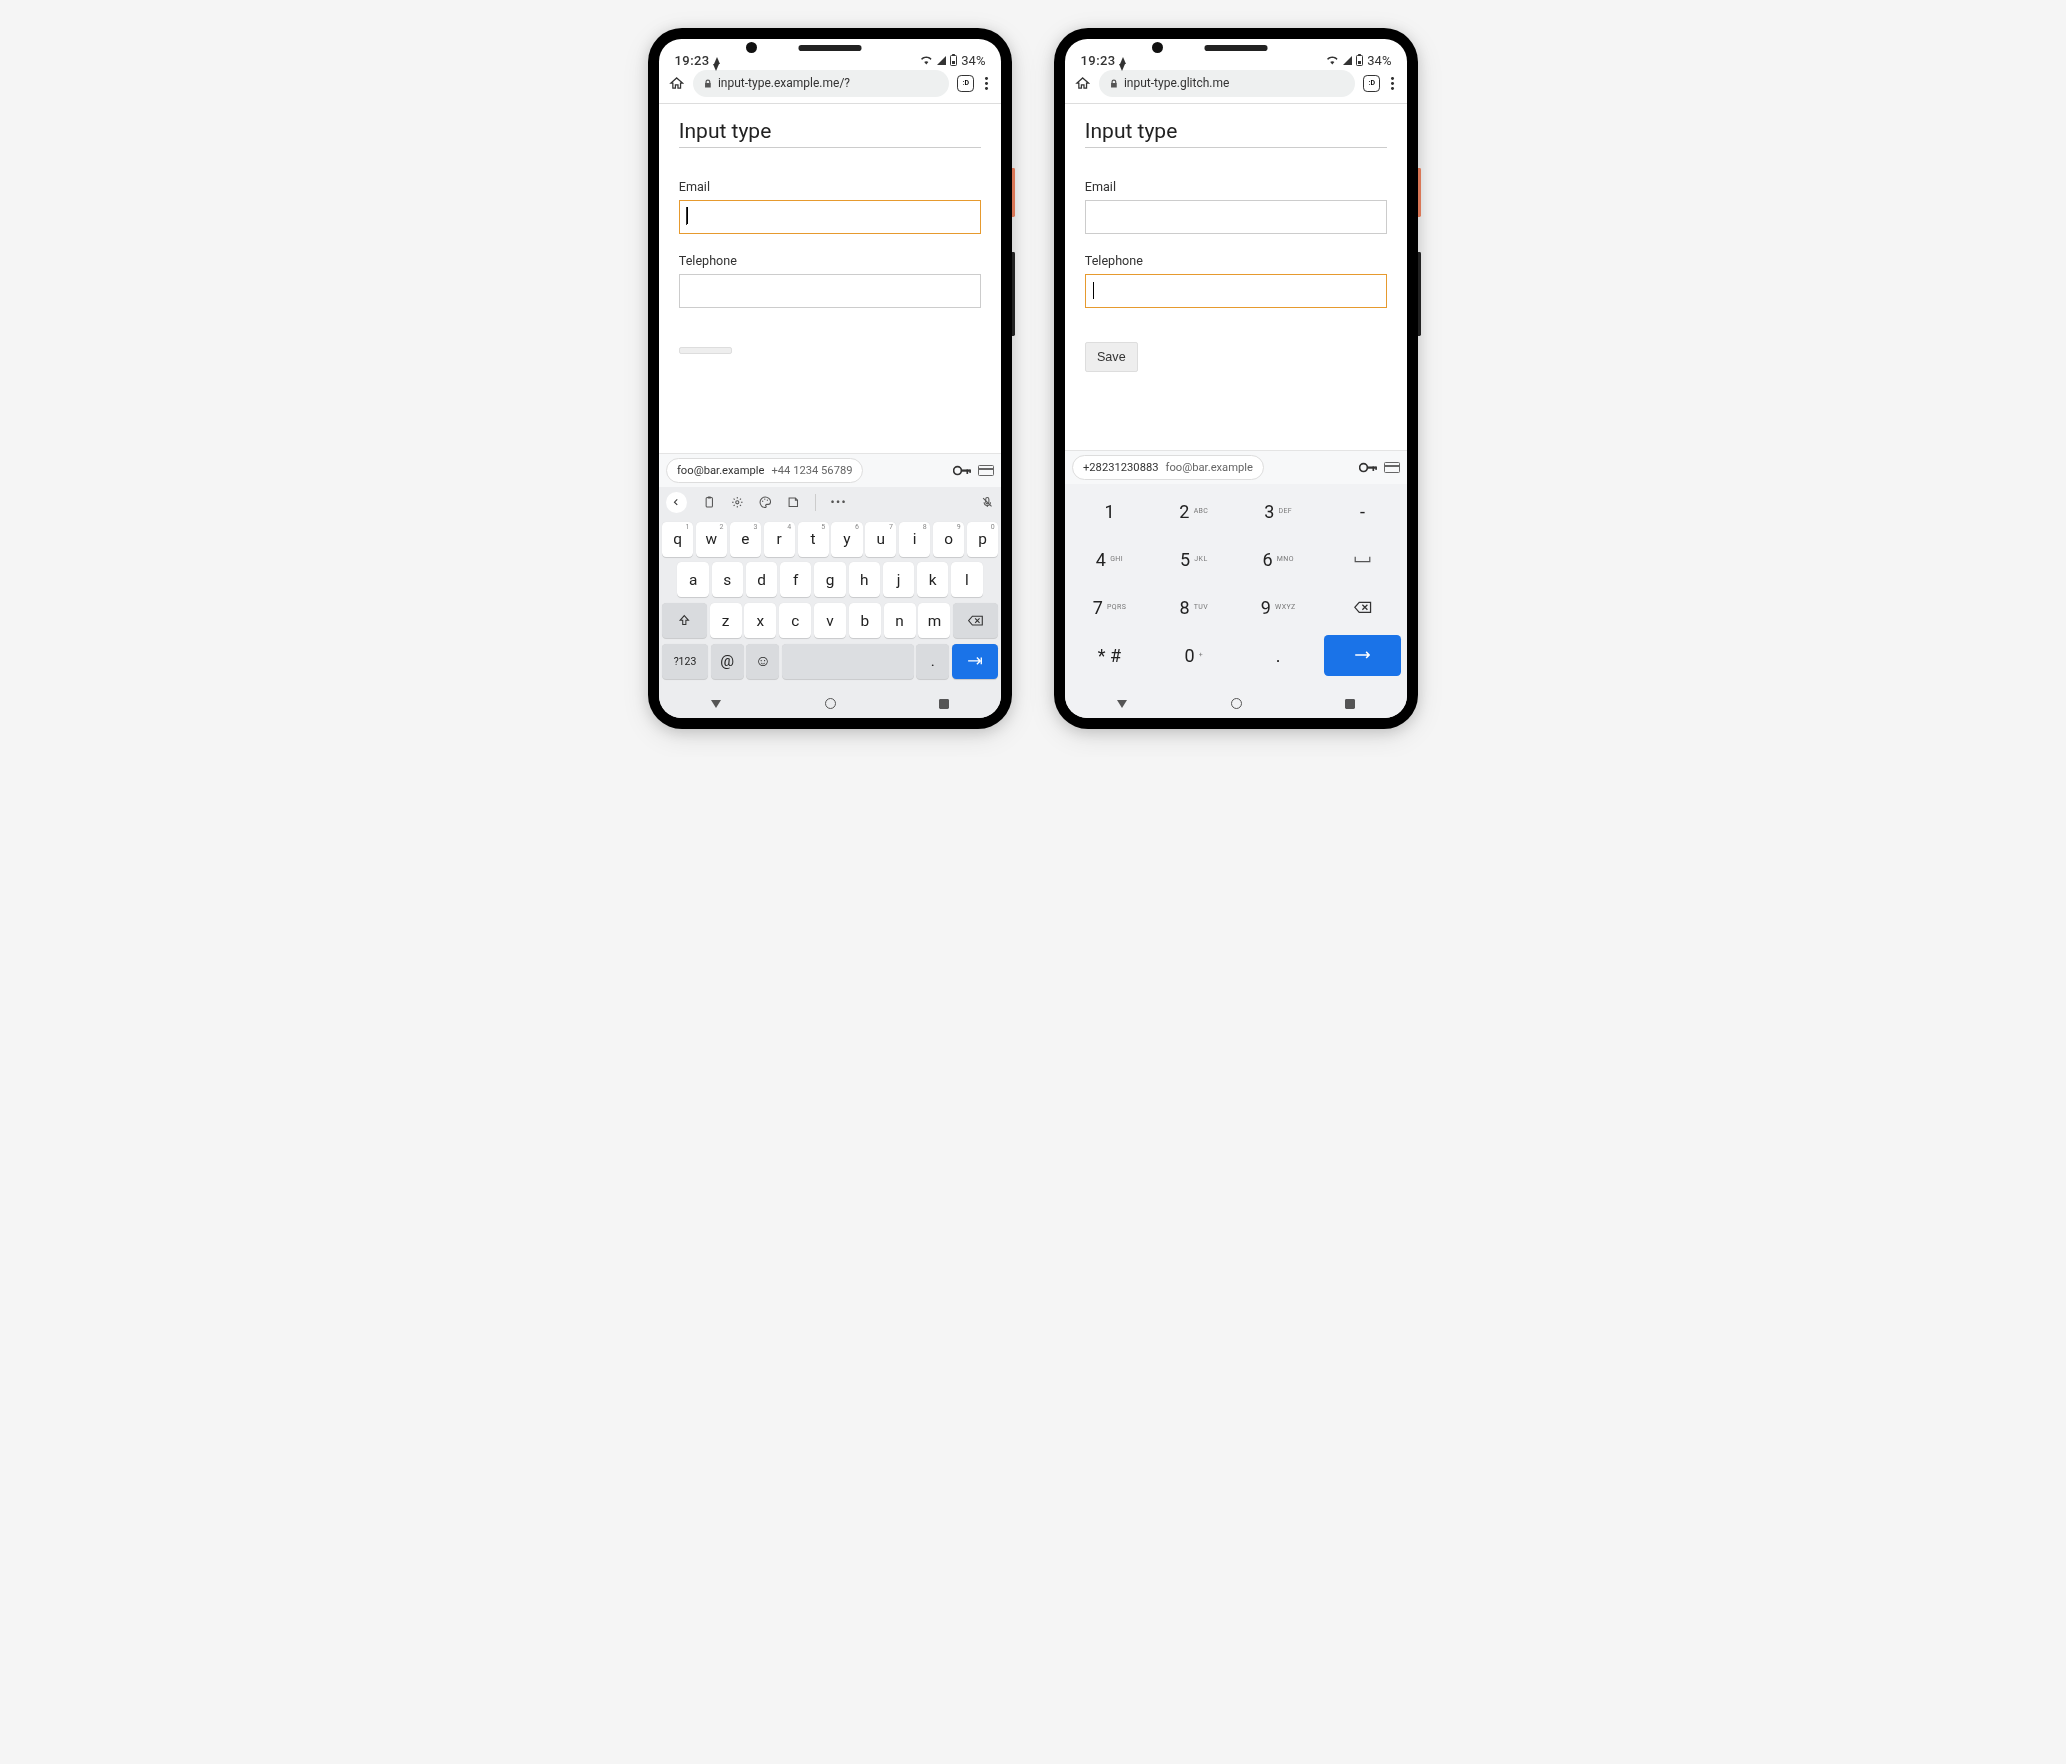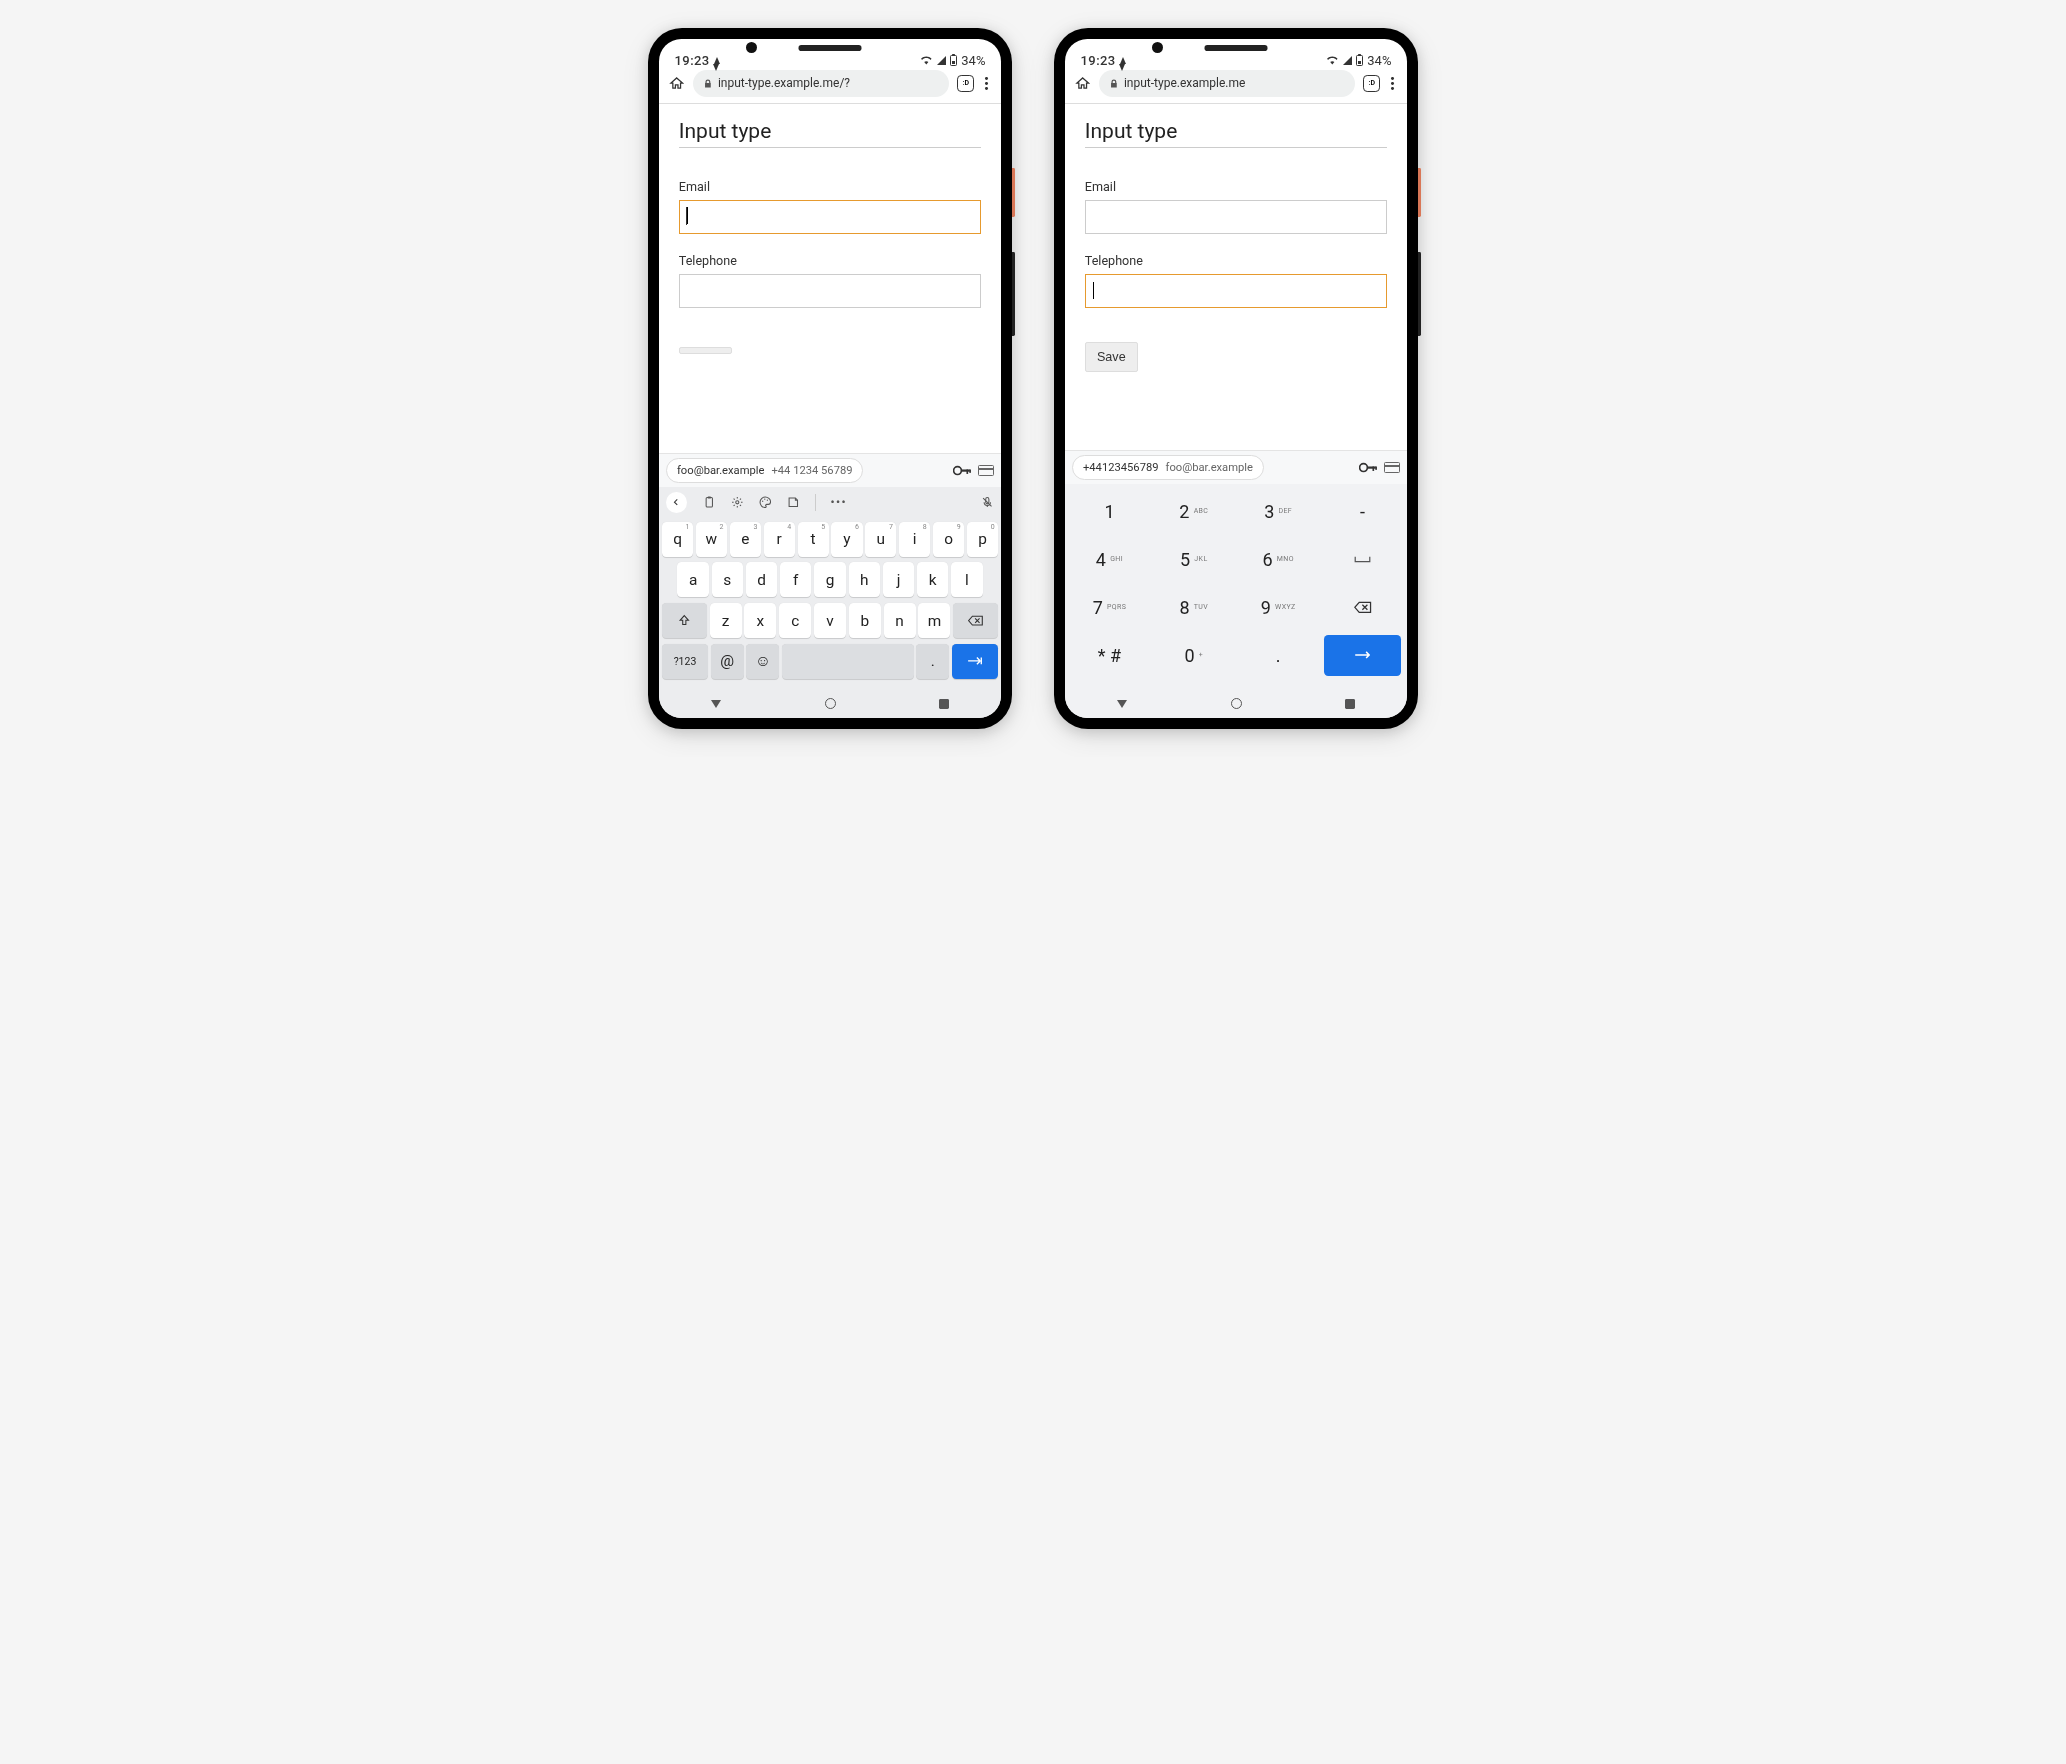--- a/index.html
+++ b/index.html
@@ -461,21 +461,21 @@
     <div class="browser-bar">
       <span class="home-icon">
         <svg viewBox="0 0 24 24">
             <path d="M12 3l9 8h-3v8h-4v-5h-4v5H6v-8H3z" fill="none" stroke="#333" stroke-width="2"></path>
           </svg>
       </span>
       <div class="url-pill">
         <svg width="9.8" height="9.8" viewBox="0 0 24 24">
             <path d="M6 10V7a6 6 0 1112 0v3h1v11H5V10zm3 0h6V7a3 3 0 10-6 0z" fill="#555"></path>
           </svg>
-        <span>input-type.example.me</span>
+        <span>input-type.glitch.me</span>
       </div>
       <span class="tab-icon">:D</span>
       <span class="menu-dots">
           <span></span>
           <span></span>
           <span></span>
         </span>
     </div>
 
     <div class="page">
@@ -489,21 +489,21 @@
         <div style="position:relative">
           <input class="focused" readonly="" style="">
           <span style="position:absolute; left:8.4px; top:7.7px; width:0.7px; height:17px; background:#000;"></span>
         </div>
       </div>
       <button class="save-btn" style="margin-top:14px">Save</button>
     </div>
 
     <div class="suggest-row">
       <div class="suggest-pill">
-        <span>+44123456789</span>
+        <span>+28231230883</span>
         <span style="color:#666">foo@bar.example</span>
       </div>
       <span style="flex:1"></span>
       <span>
         <svg width="18" height="11.2" viewBox="0 0 32 20">
             <circle cx="8" cy="10" r="7" fill="none" stroke="#333" stroke-width="3"></circle>
             <rect x="14" y="8" width="16" height="4" fill="#333"></rect>
             <rect x="24" y="8" width="3" height="8" fill="#333"></rect>
             <rect x="29" y="8" width="3" height="6" fill="#333"></rect>
           </svg>

